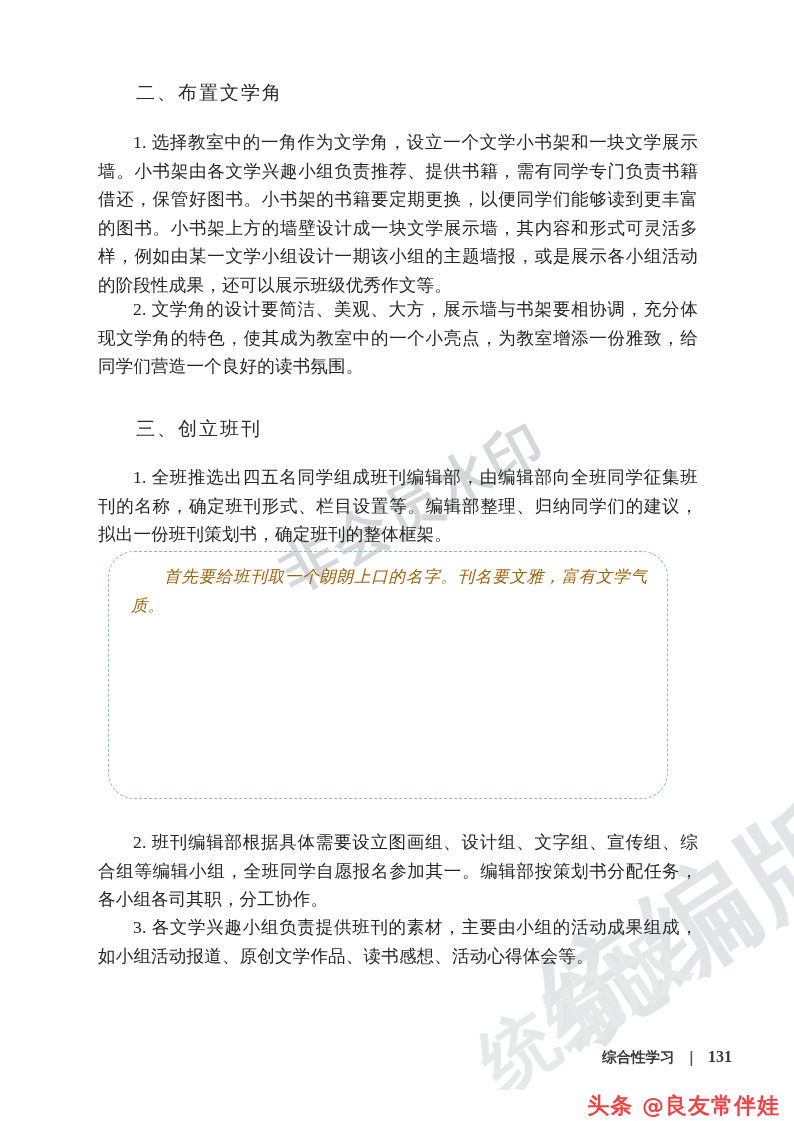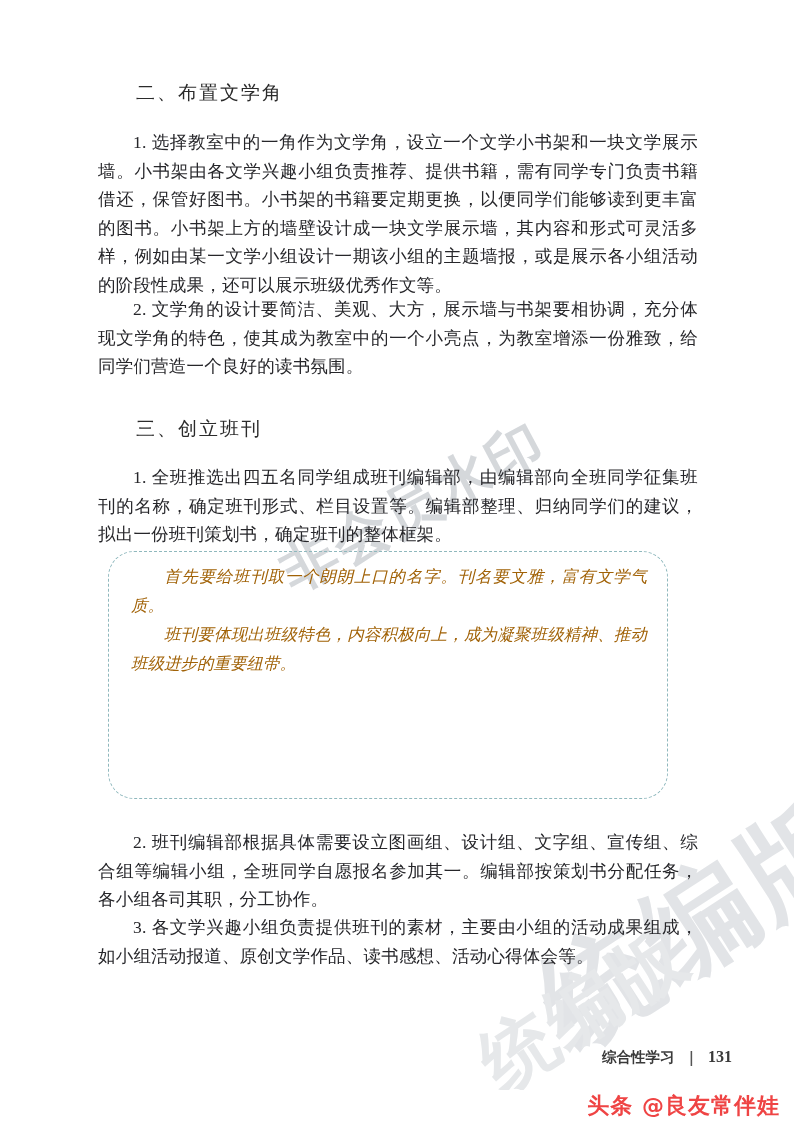--- a/index.html
+++ b/index.html
@@ -181,21 +181,20 @@
     <h2 class="section-title" style="margin-left:38px;margin-top:8px;">三、创立班刊</h2>
   </div>
 
   <div class="content" style="top:463px;">
     <p class="para indent">1. 全班推选出四五名同学组成班刊编辑部，由编辑部向全班同学征集班刊的名称，确定班刊形式、栏目设置等。编辑部整理、归纳同学们的建议，拟出一份班刊策划书，确定班刊的整体框架。</p>
   </div>
 
   <div id="blue-box">
     <div class="bluetext">
       <p>首先要给班刊取一个朗朗上口的名字。刊名要文雅，富有文学气质。</p>
-      <p>班刊要体现出班级特色，内容积极向上，成为凝聚班级精神、推动班级进步的重要纽带。</p>
     </div>
   </div>
 
   <div class="content" style="top:828px;">
     <p class="para indent">2. 班刊编辑部根据具体需要设立图画组、设计组、文字组、宣传组、综合组等编辑小组，全班同学自愿报名参加其一。编辑部按策划书分配任务，各小组各司其职，分工协作。</p>
   </div>
 
   <div class="content" style="top:913px;">
     <p class="para indent">3. 各文学兴趣小组负责提供班刊的素材，主要由小组的活动成果组成，如小组活动报道、原创文学作品、读书感想、活动心得体会等。</p>
   </div>

